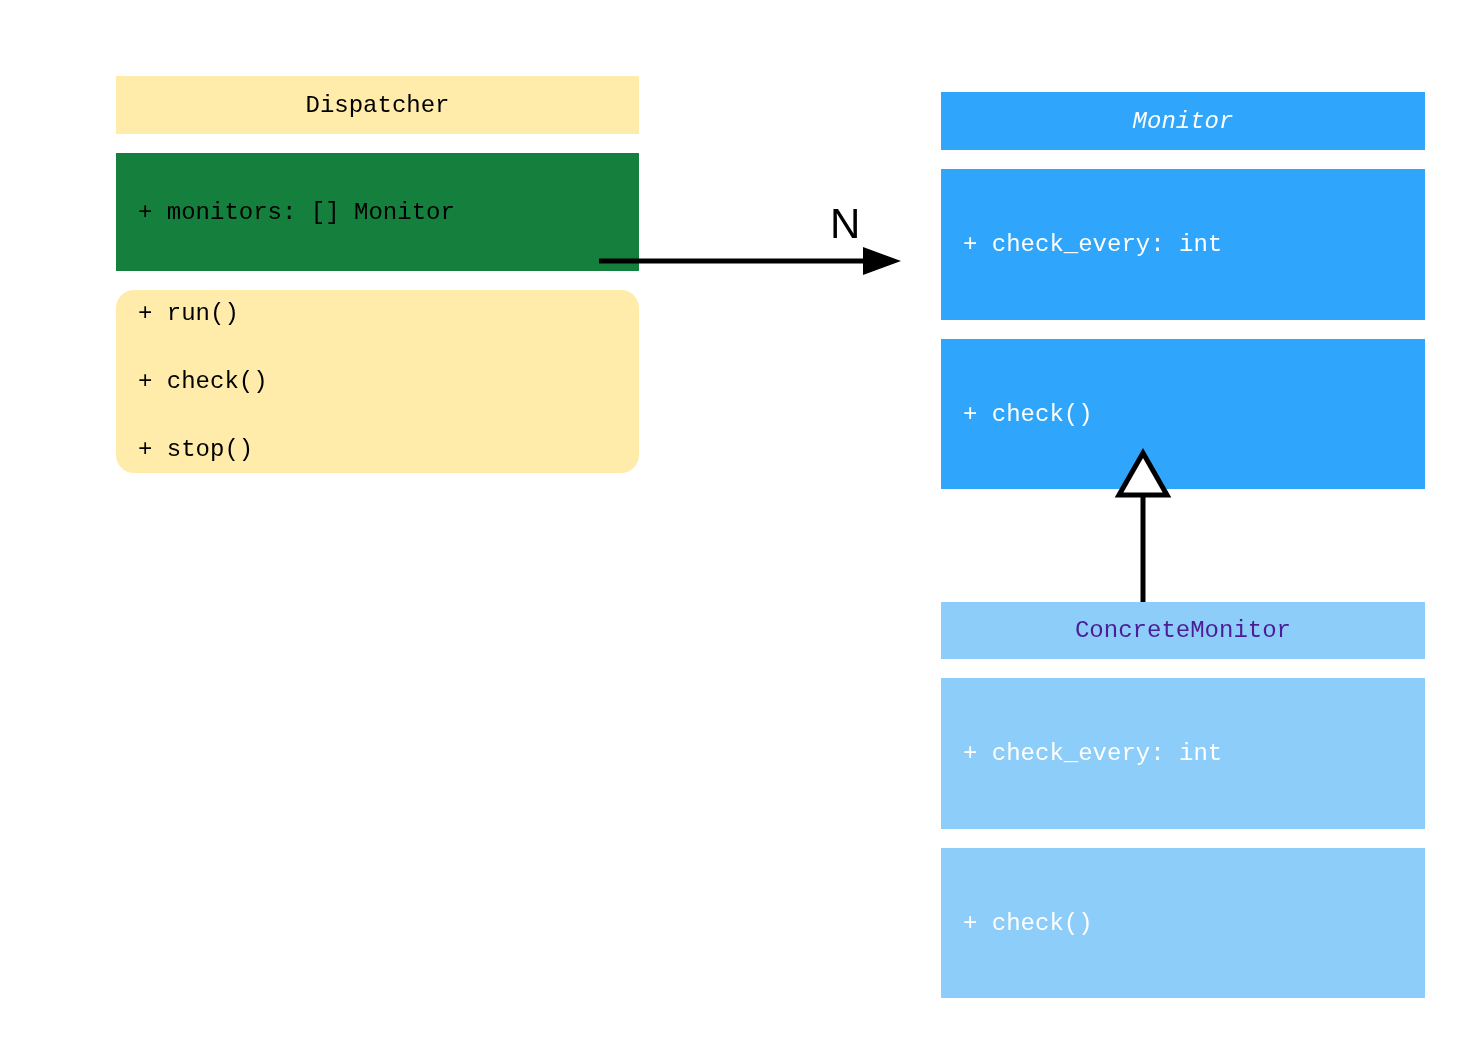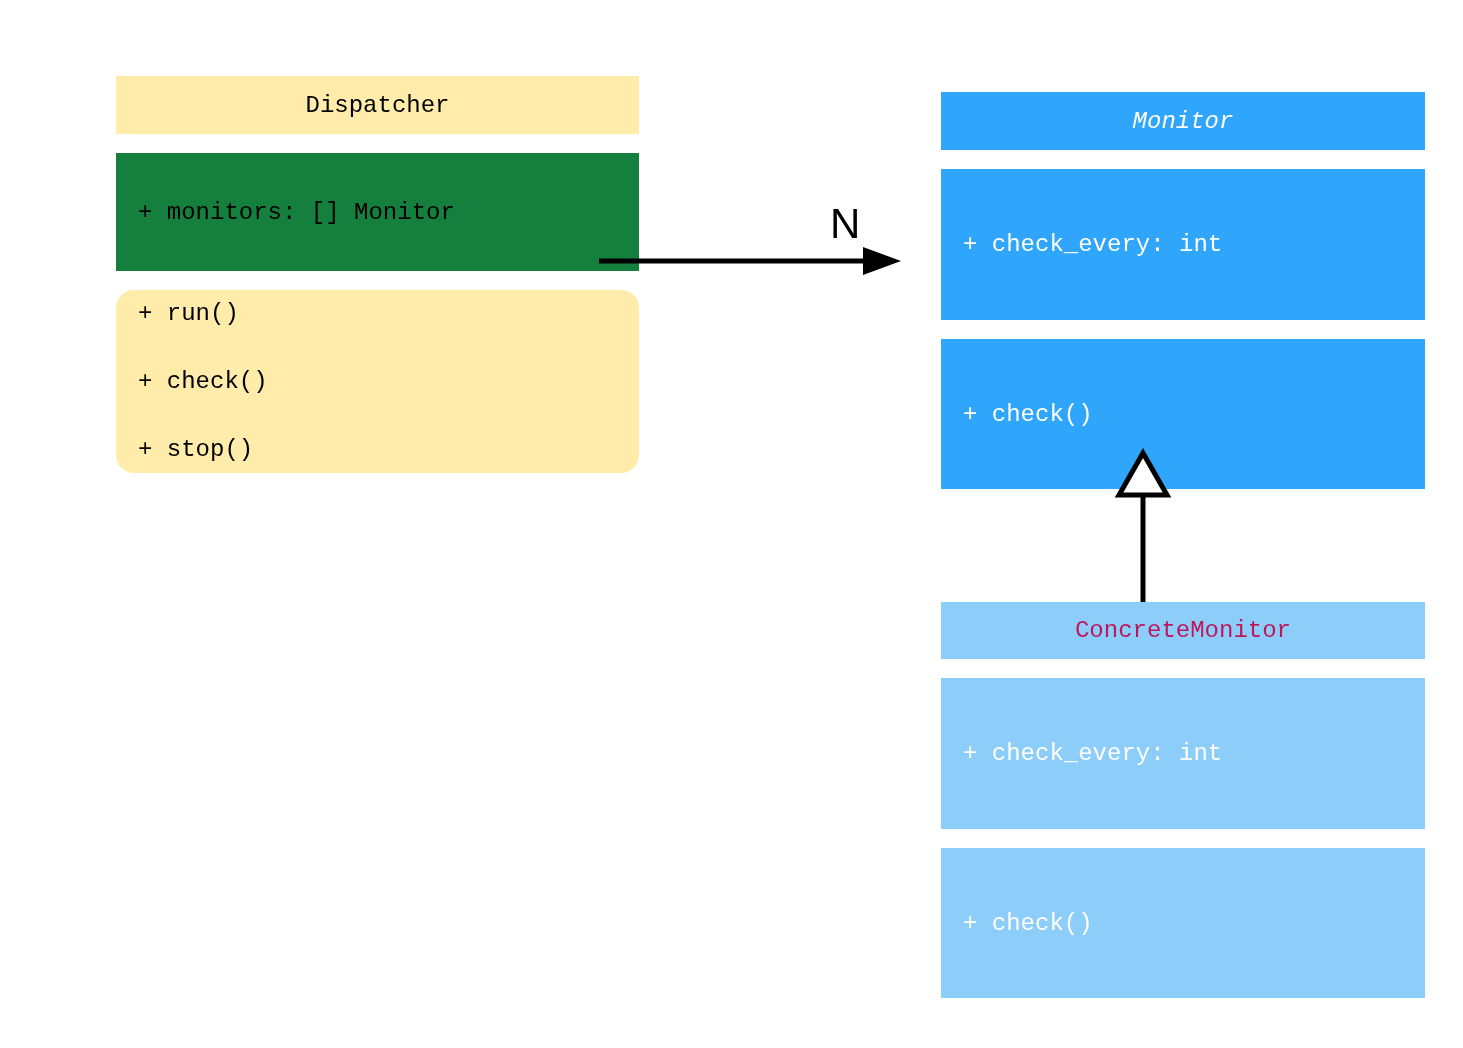--- a/index.html
+++ b/index.html
@@ -87,21 +87,21 @@
     </div>
     <div class="sec body-sec attrs-sec" style="background-color: rgb(47, 165, 251); color: rgb(255, 255, 255);">
       <span>+ check_every: int</span>
     </div>
     <div class="sec body-sec methods-sec" style="background-color: rgb(47, 165, 251); color: rgb(255, 255, 255);">
       <span>+ check()</span>
     </div>
   </div>
 
   <div class="uml-class" id="concrete-monitor">
-    <div class="sec title-sec" style="background-color: rgb(141, 205, 250); color: #be185d;">
+    <div class="sec title-sec" style="background-color: rgb(141, 205, 250); color: #4c1d95;">
       <span>ConcreteMonitor</span>
     </div>
     <div class="sec body-sec attrs-sec" style="background-color: rgb(141, 205, 250); color: rgb(255, 255, 255);">
       <span>+ check_every: int</span>
     </div>
     <div class="sec body-sec methods-sec" style="background-color: rgb(141, 205, 250); color: rgb(255, 255, 255);">
       <span>+ check()</span>
     </div>
   </div>
 

